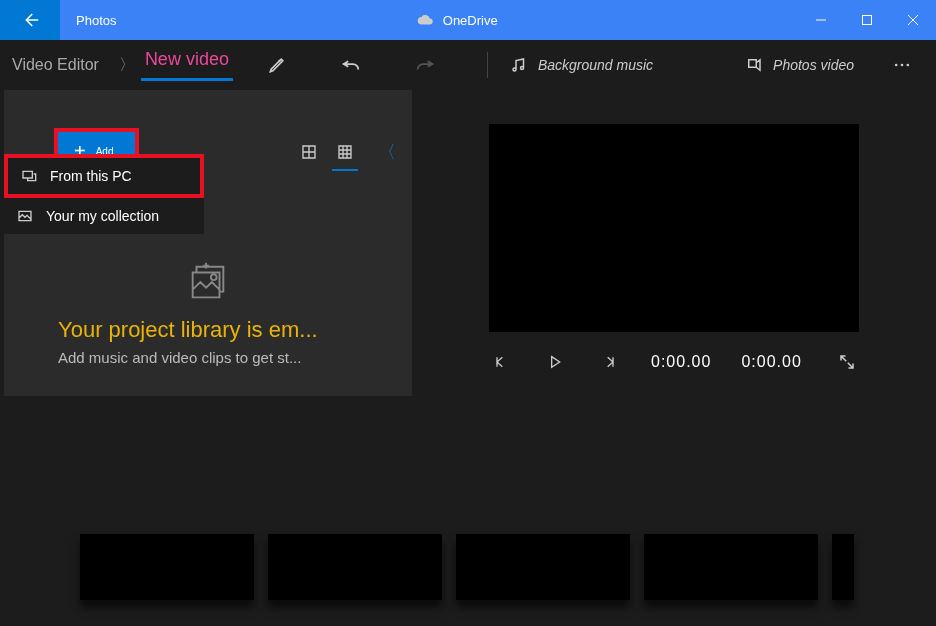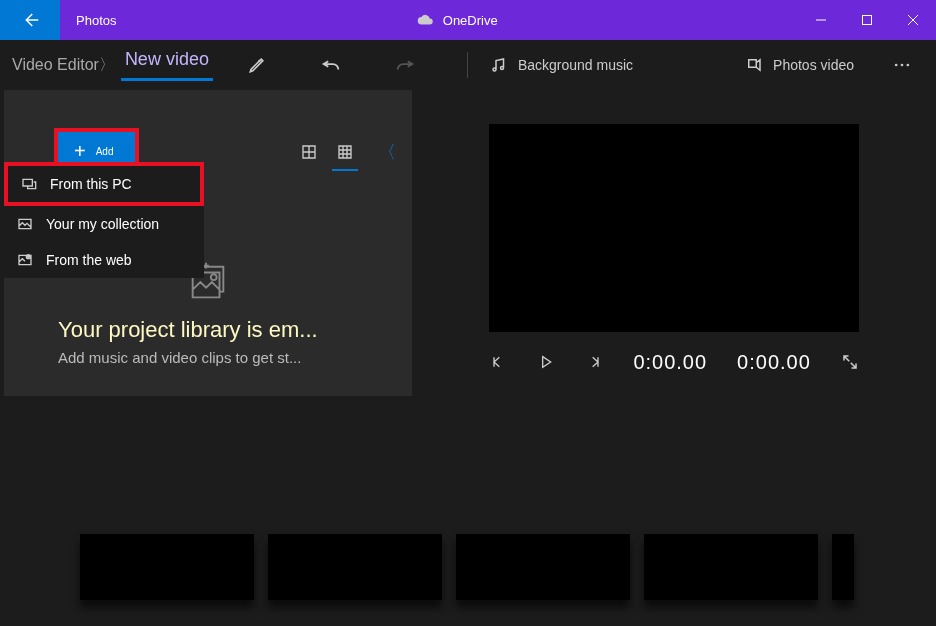--- a/index.html
+++ b/index.html
@@ -1,35 +1,35 @@
 <!DOCTYPE html>
 <html><head>
   <meta charset="utf-8">
   <style>
     * { margin: 0; padding: 0; box-sizing: border-box; font-family: "Segoe UI", sans-serif; }
     body { background: #1c1c1c; color: #fff; width: 936px; height: 626px; overflow: hidden; }
 
-    .titlebar { height: 40px; background: #6d28d9; display: flex; align-items: center; }
+    .titlebar { height: 40px; background: #3b82f6; display: flex; align-items: center; }
     .back-btn { width: 60px; height: 40px; background: #0078d4; display: flex; align-items: center; justify-content: center; }
     .app-title { margin-left: 16px; font-size: 13px; color: #fff; }
     .titlebar-center { flex: 1; display: flex; align-items: center; justify-content: center; gap: 8px; }
     .onedrive-cloud { color: #ccc; }
     .window-controls { display: flex; }
     .win-ctrl { width: 46px; height: 40px; display: flex; align-items: center; justify-content: center; color: #fff; }
 
     .toolbar { height: 50px; display: flex; align-items: center; padding: 0 12px; background: #1c1c1c; }
-    .breadcrumb { font-size: 16px; color: #aaa; display: flex; align-items: center; gap: 0; }
+    .breadcrumb { font-size: 16px; color: #aaa; display: flex; align-items: center; gap: 20px; }
     .breadcrumb-chevron { color: #888; }
-    .project-name { color: #c4b5fd; font-size: 18px; padding: 0 4px 8px 4px; border-bottom: 3px solid #0078d4; margin-left: 6px; }
+    .project-name { color: #ec4899; font-size: 18px; padding: 0 4px 8px 4px; border-bottom: 3px solid #0078d4; margin-left: 6px; }
     .tool-icon { width: 44px; height: 44px; display: flex; align-items: center; justify-content: center; color: #ccc; cursor: pointer; }
     .tool-icon.disabled { color: #555; }
     .tool-gap { width: 30px; }
     .tool-divider { width: 1px; height: 26px; background: #444; margin: 0 10px; }
     .flex-grow { flex: 1; }
-    .tool-label-btn { display: flex; align-items: center; gap: 10px; color: #ccc; padding: 0 12px; font-size: 14px; }
+    .tool-label-btn { display: flex; align-items: center; gap: 10px; color: #ccc; padding: 0 12px; font-size: 14px; font-style: italic; }
 
     .content { display: flex; padding: 0; }
 
     .library-panel { width: 408px; background: #2b2b2b; margin-left: 4px; position: relative; padding-top: 38px; }
     .lib-header { display: flex; align-items: center; padding: 0 10px 0 50px; position: relative; }
     .add-btn-wrap { border: 4px solid #e81123; display: inline-block; }
     .add-btn { background: #0078d4; display: flex; align-items: center; gap: 10px; padding: 8px 22px 8px 16px; }
     .add-btn .plus { font-size: 20px; }
     .add-lbl { font-size: 10px; }
     .lib-header-right { margin-left: auto; display: flex; align-items: center; gap: 2px; }
@@ -37,28 +37,28 @@
     .grid-toggle.active::after { content: ""; position: absolute; bottom: -2px; left: 4px; right: 4px; height: 2px; background: #0078d4; }
     .collapse-chevron { color: #0078d4; font-size: 18px; margin-left: 14px; margin-right: 6px; }
 
     .dropdown-menu { position: absolute; left: 0; top: 200px; width: 200px; background: #1c1c1c; }
     .dd-item { display: flex; align-items: center; gap: 12px; padding: 10px 12px; font-size: 14px; color: #fff; }
     .dd-item.h { border: 4px solid #e81123; }
     .dd-ico { width: 18px; display:flex; justify-content:center; color:#ccc; }
 
     .lib-empty-icon { margin: 84px auto 8px auto; display:flex; justify-content:center; }
     .lib-empty { padding: 4px 48px 30px 54px; }
-    .lib-empty-title { font-size: 22px; color: #fef9c3; margin-bottom: 6px; }
+    .lib-empty-title { font-size: 22px; color: #eab308; margin-bottom: 6px; }
     .lib-empty-sub { font-size: 15px; color: #bbb; }
 
     .preview-panel { flex: 1; display: flex; flex-direction: column; align-items: center; }
     .video-box { width: 370px; height: 208px; background: #000; margin-top: 34px; }
     .play-controls { display: flex; align-items: center; gap: 30px; margin-top: 18px; width: 370px; color: #fff; justify-content:center; }
     .pc-btn { width: 24px; height: 24px; display: flex; align-items: center; justify-content: center; color: #ccc; }
-    .time { font-size: 20px; color: #fff; letter-spacing: 1px; }
+    .time { font-size: 16px; color: #fff; letter-spacing: 1px; }
 
     .timeline { display: flex; gap: 14px; padding: 30px 0 26px 80px; background: #1c1c1c; position:absolute; bottom:0; width:936px; }
     .clip { width: 174px; height: 66px; background: #000; box-shadow: 0 8px 8px rgba(0,0,0,0.6); flex-shrink:0; }
     .clip.last { width: 22px; }
 
     svg { display: block; }
   </style>
 </head>
 <body>
 
@@ -160,44 +160,36 @@
         </div>
         <div class="grid-toggle active">
           <svg width="16" height="16" viewBox="0 0 24 24">
               <path fill="none" stroke="#ccc" stroke-width="2" d="M3 3h18v18H3zM9 3v18M15 3v18M3 9h18M3 15h18"></path>
             </svg>
         </div>
         <div class="collapse-chevron">〈</div>
       </div>
     </div>
 
-    <div class="dropdown-menu" style="top:72px;">
+    <div class="dropdown-menu" style="top:64px;">
       <div class="dd-item h">
         <span class="dd-ico">
             <svg width="16" height="16" viewBox="0 0 24 24">
               <path fill="none" stroke="#ccc" stroke-width="2" d="M3 5h14v10H3zM19 9h3v10H10v-4"></path>
             </svg>
           </span>
         <span>From this PC</span>
       </div>
       <div class="dd-item">
         <span class="dd-ico">
             <svg width="16" height="16" viewBox="0 0 24 24">
               <path fill="none" stroke="#ccc" stroke-width="2" d="M3 5h18v14H3zM3 15l5-5 4 4 3-3 6 6"></path>
             </svg>
           </span>
         <span>Your my collection</span>
-      </div>
-      <div class="dd-item">
-        <span class="dd-ico">
-            <svg width="16" height="16" viewBox="0 0 24 24">
-              <path fill="none" stroke="#ccc" stroke-width="2" d="M3 5h18v14H3zM3 15l5-5 4 4M17 10a3 3 0 100-6 3 3 0 000 6zM17 4v6M14 7h6"></path>
-            </svg>
-          </span>
-        <span>From the web</span>
       </div>
     </div>
 
     <div class="lib-empty-icon">
       <svg width="46" height="46" viewBox="0 0 48 48">
           <path fill="none" stroke="#888" stroke-width="2" d="M8 14h28v26H8zM8 32l8-8 6 6 6-6 8 8M30 22a3 3 0 100-6 3 3 0 000 6zM12 14V8h28v26h-4M22 4v6M19 7h6"></path>
         </svg>
     </div>
     <div class="lib-empty">
       <div class="lib-empty-title">Your project library is em...</div>

